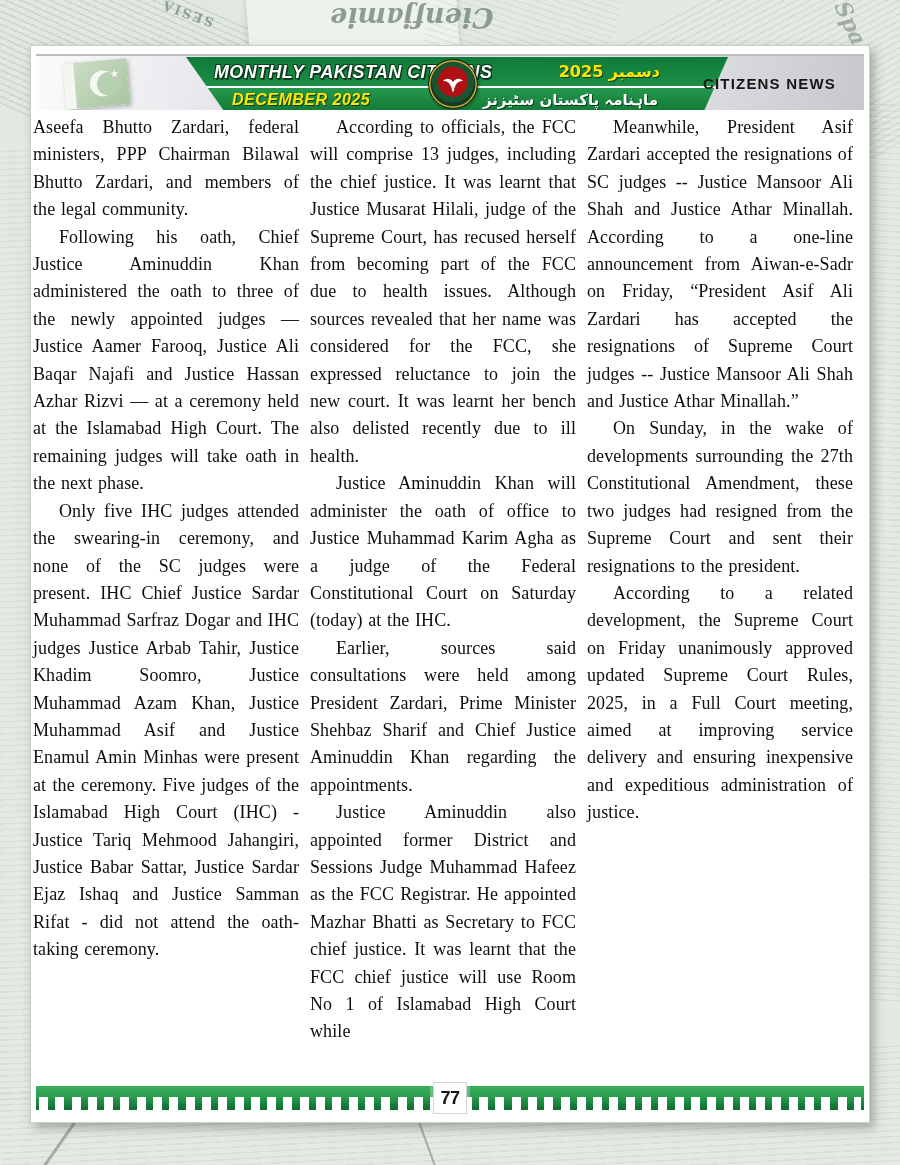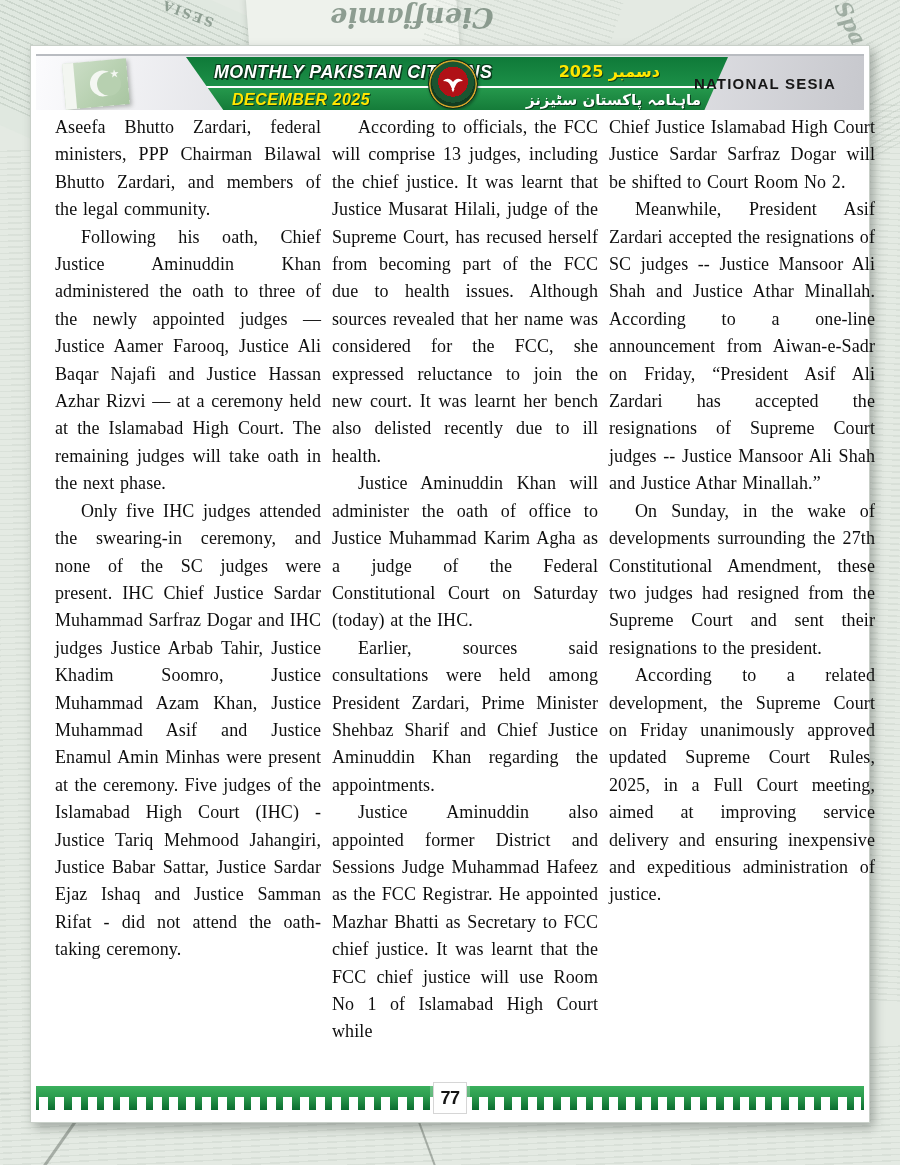--- a/index.html
+++ b/index.html
@@ -79,38 +79,38 @@
   }
   .date-ur {
     margin-right:68px; color:#ffe600; font:700 16px "DejaVu Sans", sans-serif;
     text-shadow:1px 1px 0 #0a3c1d; white-space:nowrap; direction:rtl;
   }
   .date-en {
     margin-left:96px; color:#ffe600; font:italic 900 16px "Liberation Sans", sans-serif;
     letter-spacing:.5px; text-shadow:1px 1px 0 #0a3c1d; white-space:nowrap;
   }
   .title-ur {
-    margin-right:27px; color:#ffffff; font:700 15px "DejaVu Sans", sans-serif;
+    margin-right:70px; color:#ffffff; font:700 15px "DejaVu Sans", sans-serif;
     text-shadow:1px 1px 0 #0a3c1d; white-space:nowrap; direction:rtl;
   }
   .badge {
     position:absolute; left:392px; top:3px; width:50px; height:50px; border-radius:50%;
     background:radial-gradient(circle at 50% 45%, #b01116 0 15px, #1b5530 15px 21px, #123c21 21px 100%);
     border:1px solid #0c2d18; box-shadow:0 0 0 1.5px #d9a62a inset, 1px 1px 3px rgba(0,0,0,.4);
     display:flex; align-items:center; justify-content:center; z-index:3;
   }
   .badge svg { width:24px; height:24px; }
   .section-label {
     position:absolute; right:28px; top:19px;
     font:800 15px "Liberation Sans", sans-serif; color:#161616; letter-spacing:1.2px;
   }
 
   
   .content {
-    position:absolute; left:24px; top:68px; width:828px;
+    position:absolute; left:2px; top:68px; width:828px;
     display:flex; gap:11px;
   }
   .col {
     width:266px; text-align:justify; color:#0e0e0e;
     font:18px/27.4px "Liberation Serif", serif;
     letter-spacing:.1px; word-spacing:1px;
   }
   .col p { margin:0; }
   .col p.indent { text-indent:26px; }
 
@@ -168,37 +168,36 @@
       </div>
     </div>
 
     <div class="badge">
       <svg viewBox="0 0 24 24" aria-hidden="true">
         <path d="M2 9 C6 5 10 7 12 10 C14 7 18 5 22 9 C18 9 16 10.5 14.8 13 L12 19 L9.2 13 C8 10.5 6 9 2 9 Z" fill="#ffffff"></path>
         <path d="M10.5 17 L13.5 17 L12 20.5 Z" fill="#ffffff"></path>
       </svg>
     </div>
 
-    <span class="section-label">NATIONAL SESIA</span>
+    <span class="section-label">CITIZENS NEWS</span>
   </div>
 
   <div class="content">
     <div class="col">
       <p>Aseefa Bhutto Zardari, federal ministers, PPP Chairman Bilawal Bhutto Zardari, and members of the legal community.</p>
       <p class="indent">Following his oath, Chief Justice Aminuddin Khan administered the oath to three of the newly appointed judges — Justice Aamer Farooq, Justice Ali Baqar Najafi and Justice Hassan Azhar Rizvi — at a ceremony held at the Islamabad High Court. The remaining judges will take oath in the next phase.</p>
       <p class="indent">Only five IHC judges attended the swearing-in ceremony, and none of the SC judges were present. IHC Chief Justice Sardar Muhammad Sarfraz Dogar and IHC judges Justice Arbab Tahir, Justice Khadim Soomro, Justice Muhammad Azam Khan, Justice Muhammad Asif and Justice Enamul Amin Minhas were present at the ceremony. Five judges of the Islamabad High Court (IHC) - Justice Tariq Mehmood Jahangiri, Justice Babar Sattar, Justice Sardar Ejaz Ishaq and Justice Samman Rifat - did not attend the oath-taking ceremony.</p>
     </div>
     <div class="col">
       <p class="indent">According to officials, the FCC will comprise 13 judges, including the chief justice. It was learnt that Justice Musarat Hilali, judge of the Supreme Court, has recused herself from becoming part of the FCC due to health issues. Although sources revealed that her name was considered for the FCC, she expressed reluctance to join the new court. It was learnt her bench also delisted recently due to ill health.</p>
       <p class="indent">Justice Aminuddin Khan will administer the oath of office to Justice Muhammad Karim Agha as a judge of the Federal Constitutional Court on Saturday (today) at the IHC.</p>
       <p class="indent">Earlier, sources said consultations were held among President Zardari, Prime Minister Shehbaz Sharif and Chief Justice Aminuddin Khan regarding the appointments.</p>
       <p class="indent">Justice Aminuddin also appointed former District and Sessions Judge Muhammad Hafeez as the FCC Registrar. He appointed Mazhar Bhatti as Secretary to FCC chief justice. It was learnt that the FCC chief justice will use Room No 1 of Islamabad High Court while</p>
     </div>
     <div class="col">
-      <p>Chief Justice Islamabad High Court Justice Sardar Sarfraz Dogar will be shifted to Court Room No 2.</p>
       <p class="indent">Meanwhile, President Asif Zardari accepted the resignations of SC judges -- Justice Mansoor Ali Shah and Justice Athar Minallah. According to a one-line announcement from Aiwan-e-Sadr on Friday, “President Asif Ali Zardari has accepted the resignations of Supreme Court judges -- Justice Mansoor Ali Shah and Justice Athar Minallah.”</p>
       <p class="indent">On Sunday, in the wake of developments surrounding the 27th Constitutional Amendment, these two judges had resigned from the Supreme Court and sent their resignations to the president.</p>
       <p class="indent">According to a related development, the Supreme Court on Friday unanimously approved updated Supreme Court Rules, 2025, in a Full Court meeting, aimed at improving service delivery and ensuring inexpensive and expeditious administration of justice.</p>
     </div>
   </div>
 
   <div class="footer">
     <div class="filmstrip"></div>
     <div class="page-num-box">77</div>
   </div>

